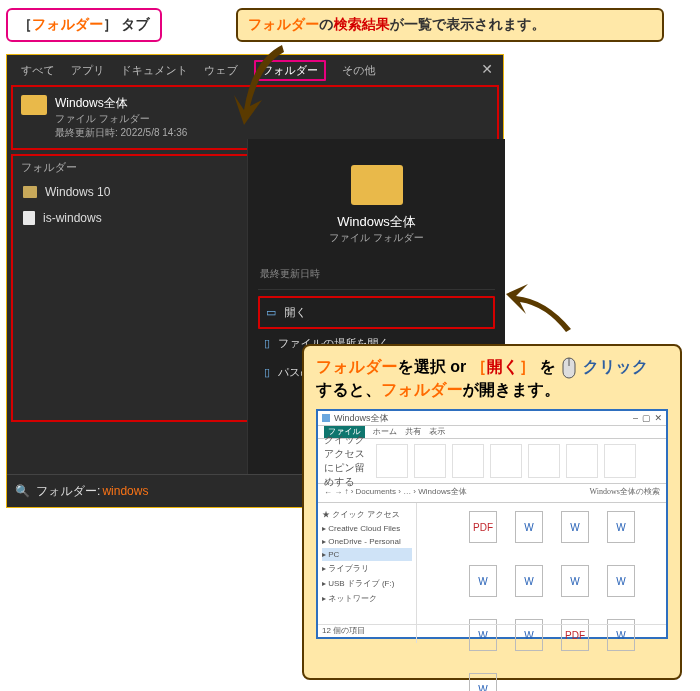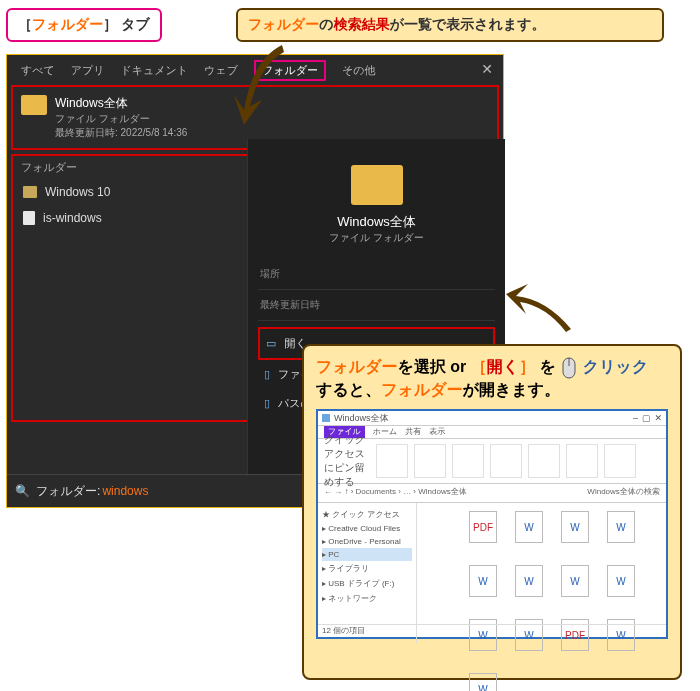--- a/index.html
+++ b/index.html
@@ -78,21 +78,21 @@
   .lower .line{ font-size:16px; font-weight:bold; }
   .lower .orange{ color:#ff6a00; }
   .lower .red{ color:#d40000; }
   .lower .blue{ color:#2f5fa0; }
   .mouse{ display:inline-block; width:18px; height:24px; vertical-align:middle; }
 
   .explorer{ margin-top:8px; height:230px; background:#fff; border:2px solid #2e6fbf; font-size:9px; color:#555; position:relative; box-sizing:border-box;}
   .ex-top{ height:14px; background:#fff; border-bottom:1px solid #ccc; display:flex; align-items:center; gap:4px; padding:0 4px;}
   .ex-top .dot{ width:8px;height:8px;background:#6aa7df; }
   .ex-tabs{ height:12px; border-bottom:1px solid #ccc; display:flex; gap:8px; padding:0 6px; font-size:8px;}
-  .ex-tabs span:first-child{ background:#6d28d9; color:#fff; padding:0 4px;}
+  .ex-tabs span:first-child{ background:#0f766e; color:#fff; padding:0 4px;}
   .ex-ribbon{ height:44px; border-bottom:1px solid #ccc; display:flex; gap:6px; align-items:center; padding:0 6px;}
   .rb{ width:30px; height:32px; border:1px solid #e0e0e0; }
   .ex-path{ height:14px; border-bottom:1px solid #ccc; padding:2px 6px; font-size:8px; color:#666;}
   .ex-body{ display:flex; height:140px;gap:40px;}
   .ex-side{ width:90px; border-right:1px solid #ddd; padding:4px; font-size:8px;}
   .ex-side div{ padding:2px 0;}
   .ex-side .sel{ background:#cfe3f7; }
   .ex-files{ flex:1; display:flex; flex-wrap:wrap; gap:10px; padding:8px; align-content:flex-start;}
   .fic{ width:36px; height:44px; display:flex; flex-direction:column; align-items:center; font-size:7px;}
   .fic .icn{ width:26px; height:30px; border:1px solid #bbb; display:flex; align-items:center; justify-content:center; font-weight:normal; font-size:10px;}
@@ -148,21 +148,20 @@
           <span>is-windows</span>
         </div>
       <span class="chev">›</span>
     </div>
   </div>
 
   <div class="detail">
     <div class="big-folder"></div>
     <div class="dt">Windows全体</div>
     <div class="ds">ファイル フォルダー</div>
-    <div class="lab">場所</div>
     <div class="lab">最終更新日時</div>
     <div class="act open">
         <span class="ai">▭</span>
         <span>開く</span>
       </div>
     <div class="act">
         <span class="ai">▯</span>
         <span>ファイルの場所を開く</span>
       </div>
     <div class="act">
@@ -222,21 +221,21 @@
       <div class="rb"></div>
       <div class="rb"></div>
       <div class="rb"></div>
       <div class="rb"></div>
       <div class="rb"></div>
       <div class="rb"></div>
       <div class="rb"></div>
     </div>
     <div class="ex-path">
       ← → ↑ <span>› Documents › … › Windows全体</span>
-      <span style="float:right;">Windows全体の検索</span>
+      <span style="float:right;font-family:Liberation Serif, serif;">Windows全体の検索</span>
     </div>
     <div class="ex-body">
       <div class="ex-side">
         <div>★ <span>クイック アクセス</span></div>
         <div>▸ <span>Creative Cloud Files</span></div>
         <div>▸ <span>OneDrive - Personal</span></div>
         <div class="sel">▸ <span>PC</span></div>
         <div>▸ <span>ライブラリ</span></div>
         <div>▸ <span>USB ドライブ (F:)</span></div>
         <div>▸ <span>ネットワーク</span></div>

